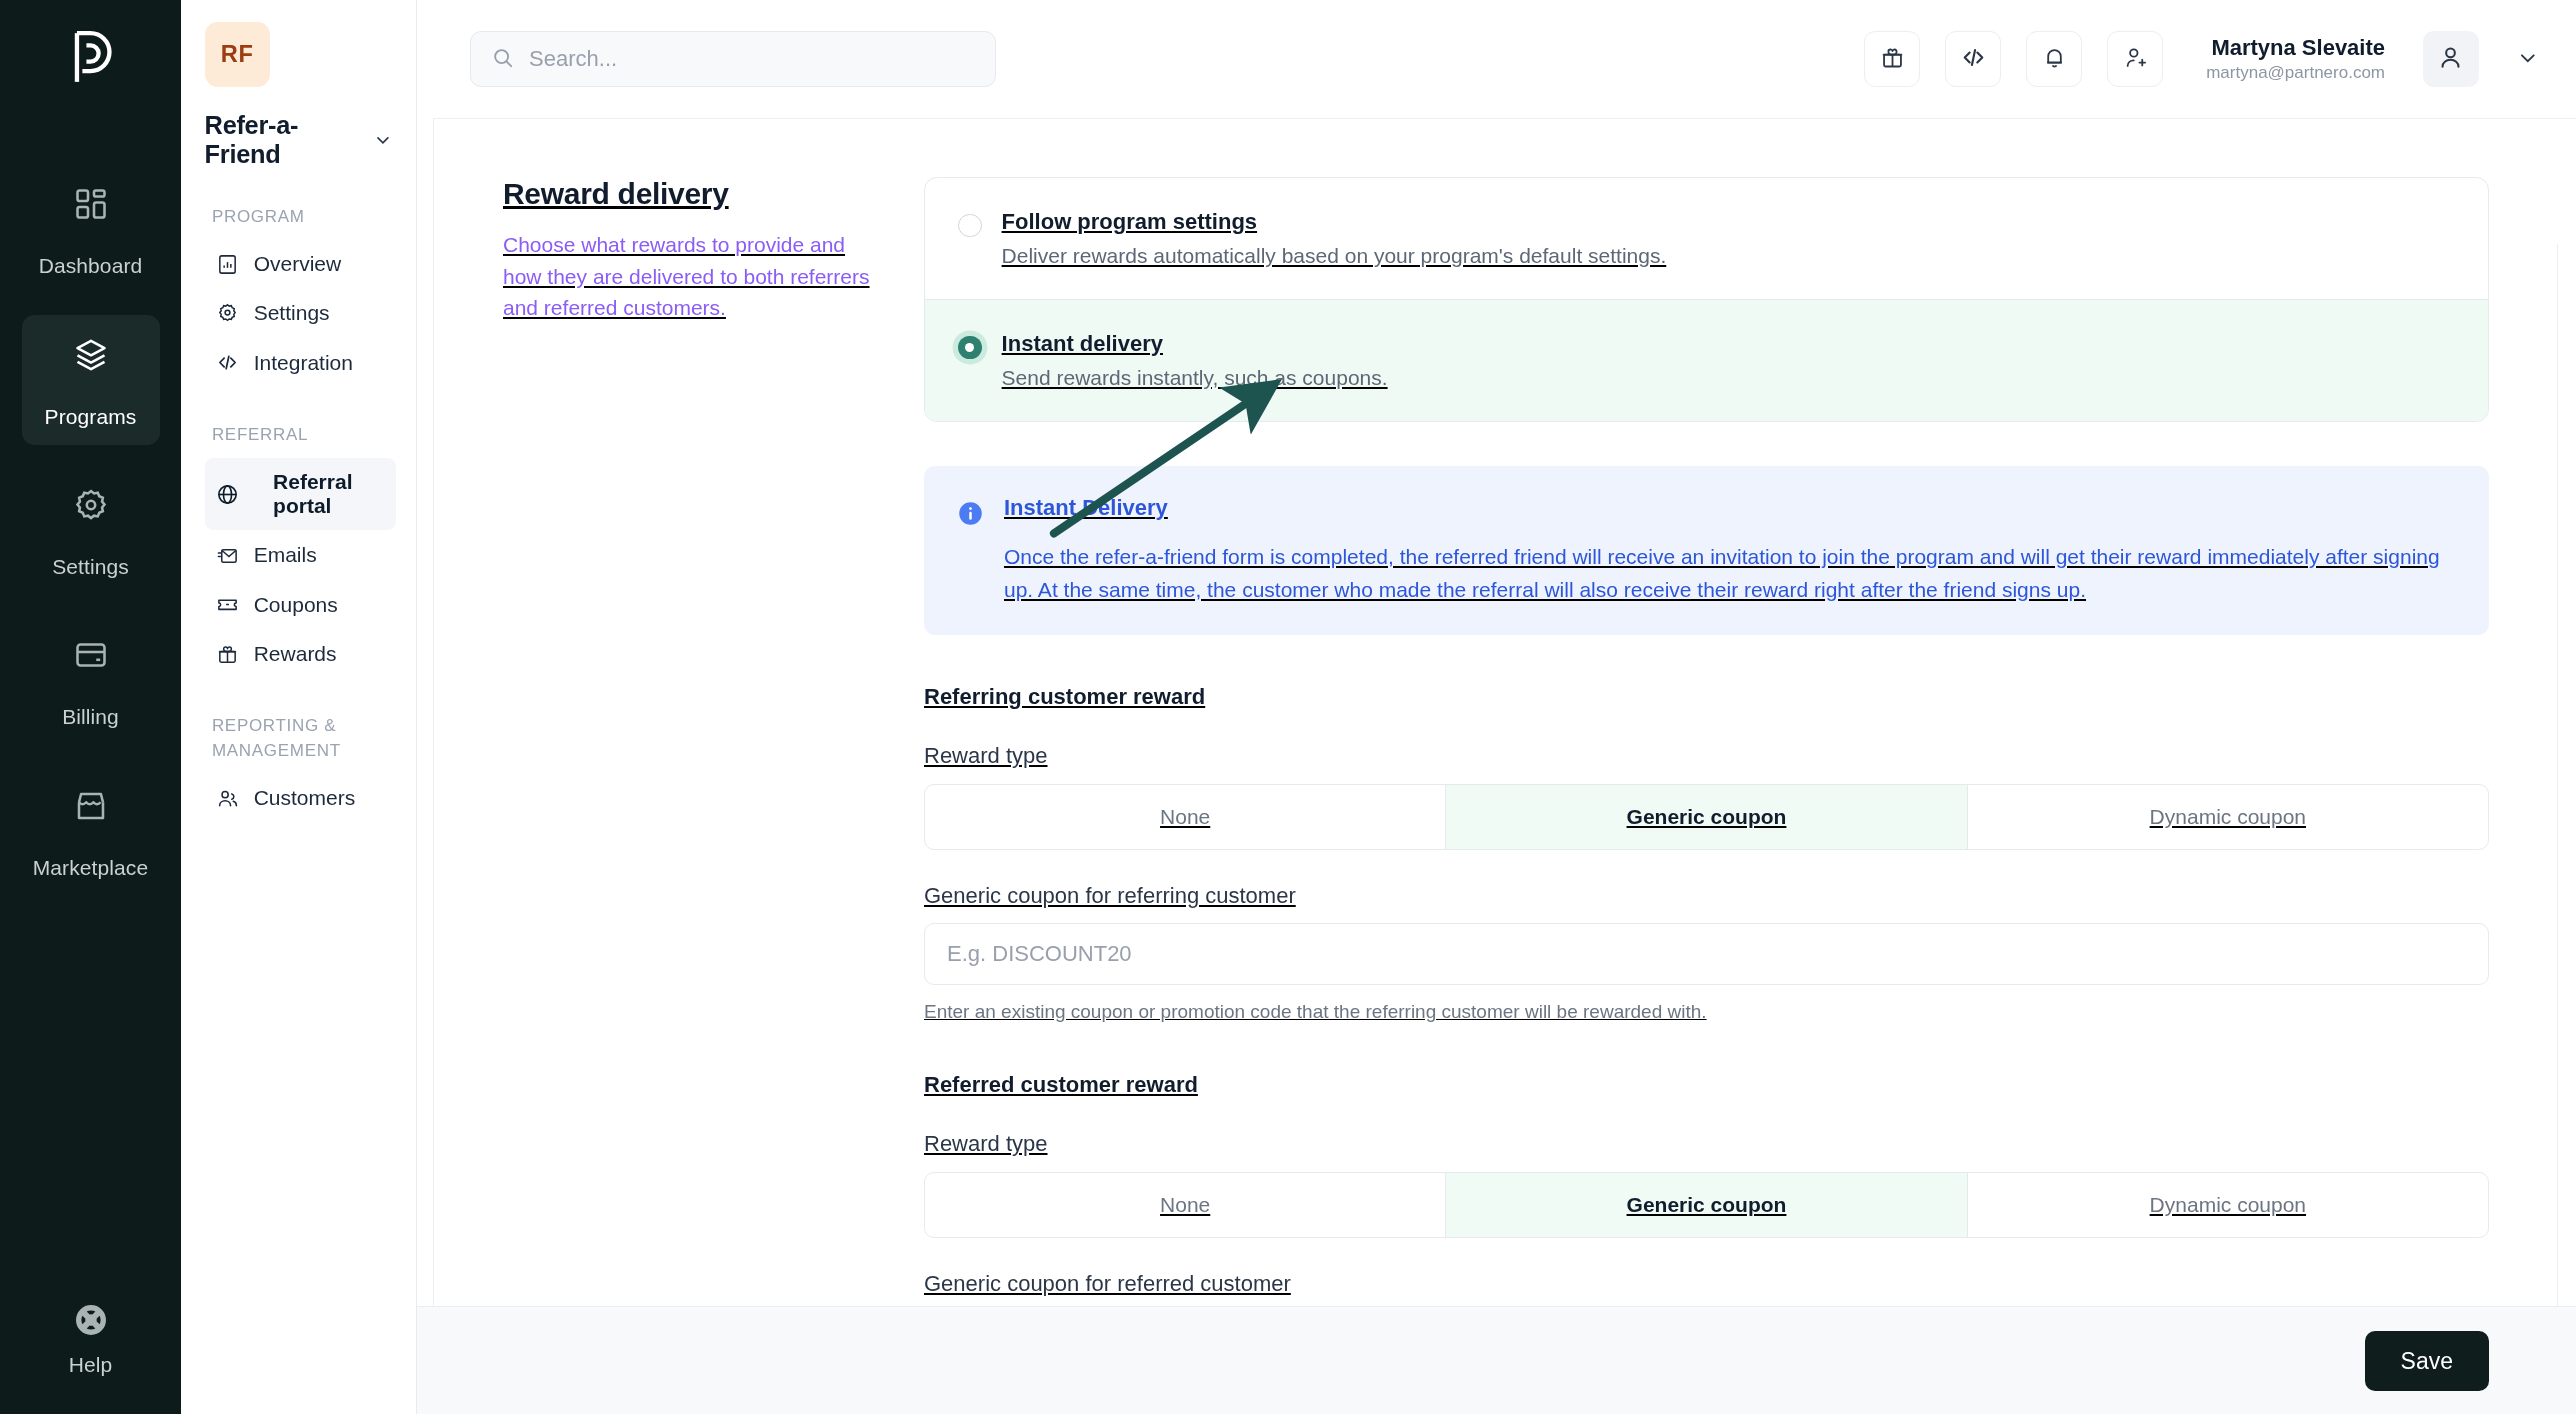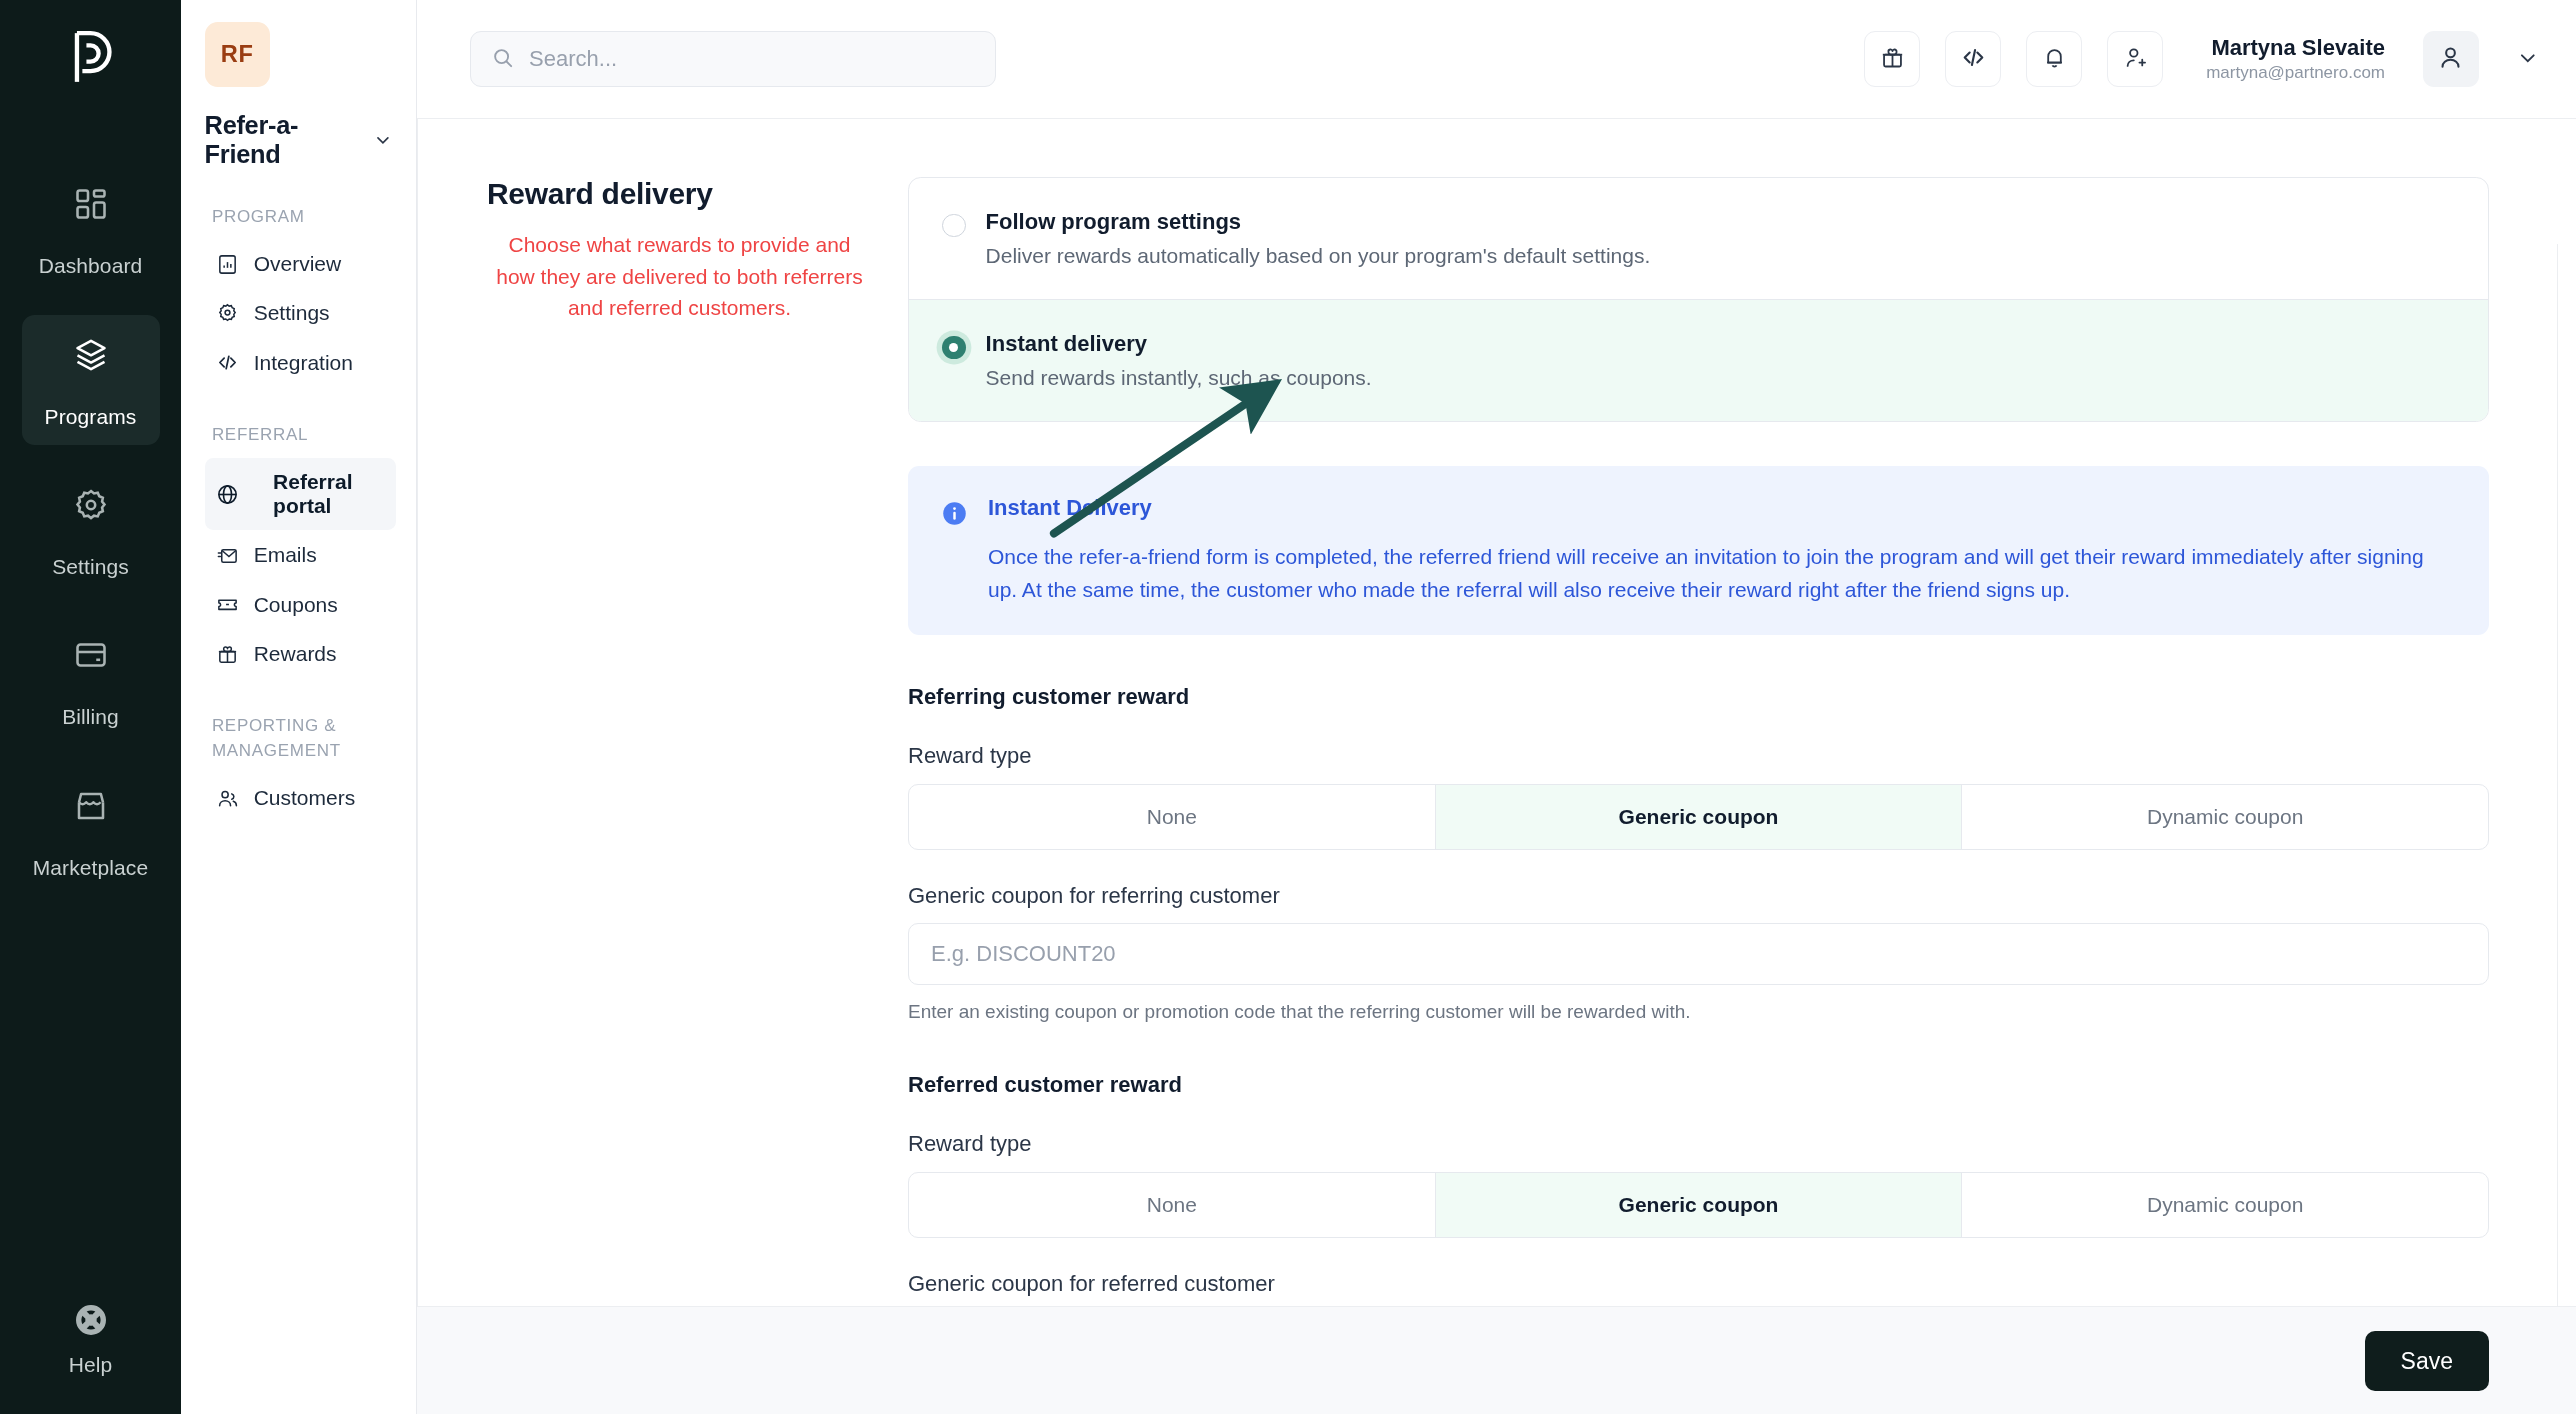--- a/index.html
+++ b/index.html
@@ -91,25 +91,25 @@
   .user-meta { text-align: right; margin-left: 18px; margin-right: 12.7px; line-height: 1.3; }
   .user-name { font-size: 22px; font-weight: 700; color: #111c2d; }
   .user-mail { font-size: 17px; color: #8d96a3; }
   .avatar { width: 56px; height: 56px; border-radius: 11px; background: #f1f3f6;
     display: flex; align-items: center; justify-content: center; cursor: pointer; }
   .avatar svg { width: 29px; height: 29px; }
   .top-chev { margin-left: 12.7px; cursor: pointer; display: flex; }
 
   
   .body { flex: 1; display: flex; border-top: 0.9px solid #eceef1;
-    border-left: 0.9px solid #eceef1; margin-left: 0; overflow: hidden; position: relative; }
+    border-left: 0.9px solid #eceef1; margin-left: 16px; overflow: hidden; position: relative; text-decoration: underline; }
   .bodyinner { flex: 1; display: flex; padding: 58px 0 0 0; overflow: hidden; }
   .left-col { width: 490px; flex: 0 0 490px; padding: 0 36px 0 69px; }
   .h1 { font-size: 30px; font-weight: 700; color: #111c2d; letter-spacing: -0.3px; }
-  .sub { margin-top: 18px; font-size: 21px; line-height: 1.5; color: #ef4444; text-align: center; }
+  .sub { margin-top: 18px; font-size: 21px; line-height: 1.5; color: #8b5cf6; }
   .main-col { flex: 1; padding-right: 87px; }
 
   
   .radio-card {
     border: 0.9px solid #e6e9ee; border-radius: 12.7px; background: #fff; overflow: hidden;
   }
   .radio-opt { display: flex; gap: 20px; padding: 31px 33px; cursor: pointer; }
   .radio-opt + .radio-opt { border-top: 0.9px solid #e6e9ee; }
   .radio-opt.sel { background: #effaf5; }
   .dot {

